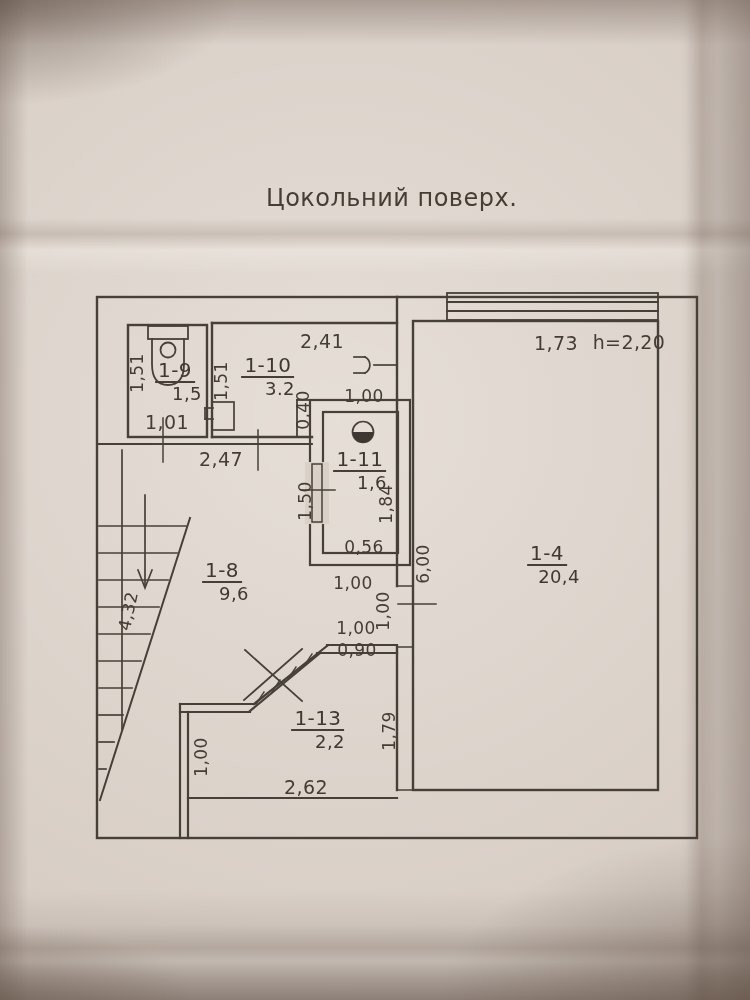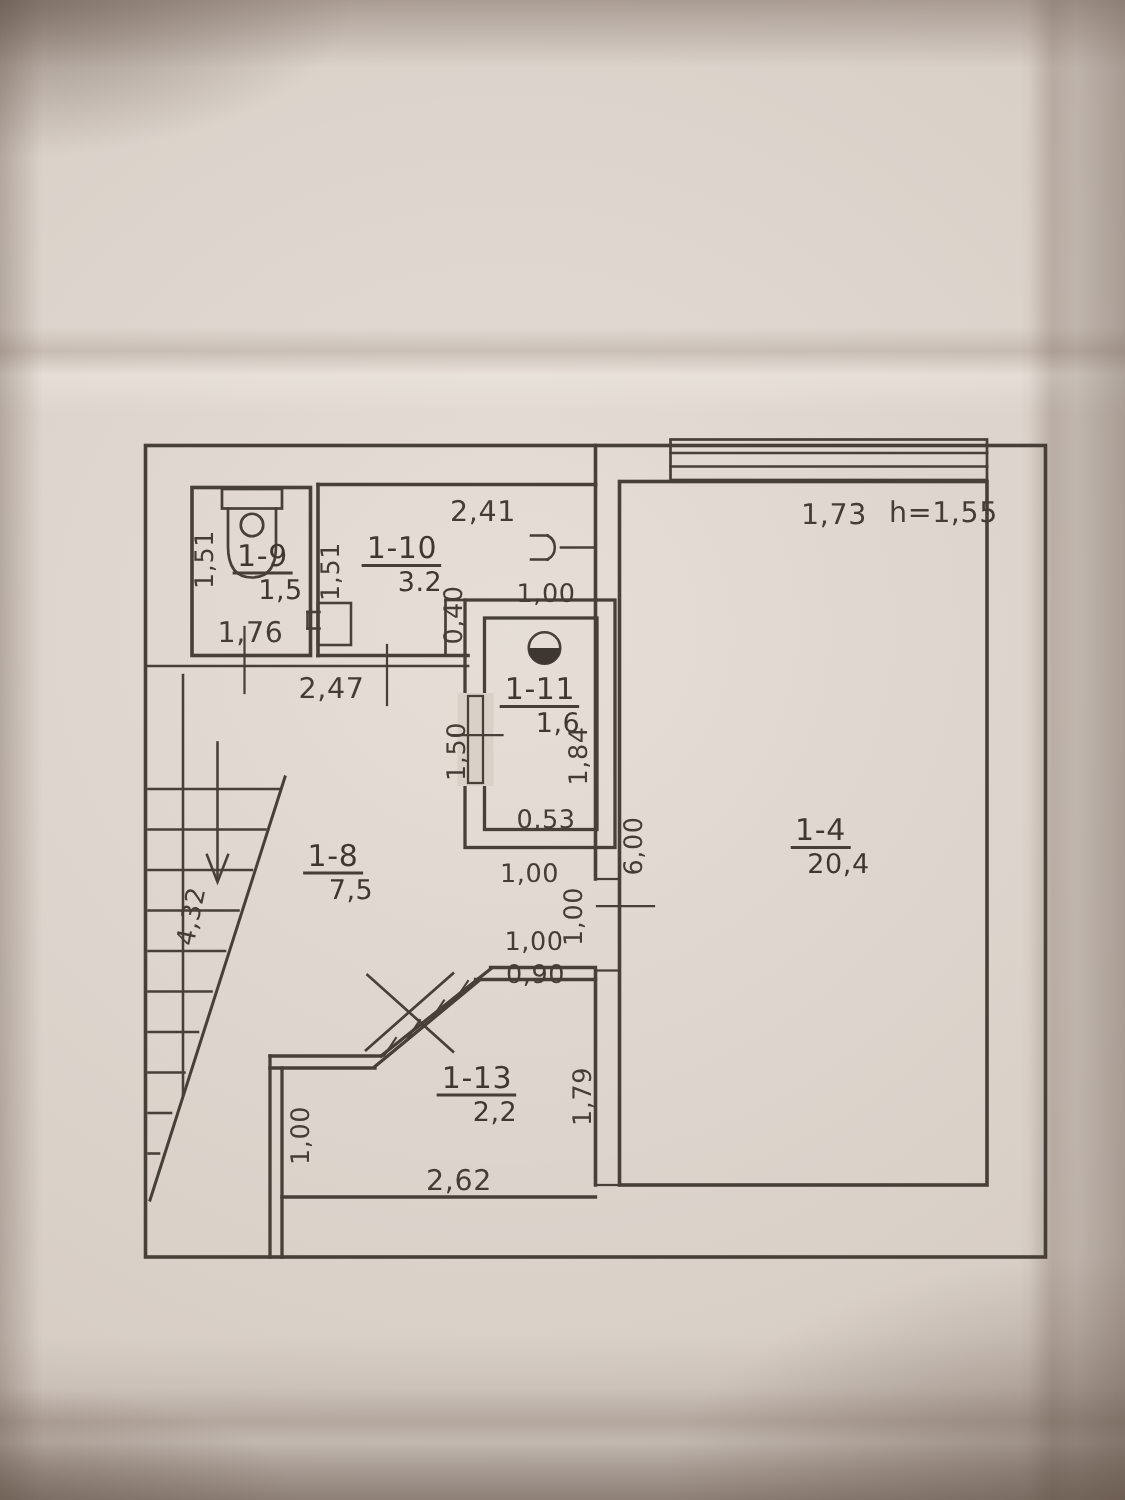--- a/index.html
+++ b/index.html
@@ -37,20 +37,21 @@
     text-align:center;color:#3f3831;font-size:20px;letter-spacing:.4px;
   }
   .room .rid{display:inline-block;padding:0 3px 0;border-bottom:2px solid #473f37;line-height:1.05;}
   .room .rarea{margin-top:2px;font-size:18px;line-height:1.05;margin-left:24px;}
 </style>
 </head>
 <body>
 
 <div class="photo">
 
+  <div class="title">Цокольний поверх.</div>
 
   <svg class="plan" width="750" height="1000" viewBox="0 0 750 1000" fill="none" stroke="#474038" stroke-width="2" stroke-linecap="square">
 
     <g>
       <rect x="97" y="297" width="600" height="541" stroke-width="2.4"></rect>
     </g>
 
     <g stroke-width="1.8">
       <rect x="447" y="293" width="211" height="27"></rect>
       <line x1="447" y1="302" x2="658" y2="302"></line>
@@ -169,43 +170,43 @@
   <div class="room" style="left:268px;top:353px">
     <div class="rid">1-10</div>
     <div class="rarea">3.2</div>
   </div>
   <div class="room" style="left:360px;top:447px">
     <div class="rid">1-11</div>
     <div class="rarea">1,6</div>
   </div>
   <div class="room" style="left:222px;top:558px">
     <div class="rid">1-8</div>
-    <div class="rarea">7,5</div>
+    <div class="rarea">9,6</div>
   </div>
   <div class="room" style="left:547px;top:541px">
     <div class="rid">1-4</div>
     <div class="rarea">20,4</div>
   </div>
   <div class="room" style="left:318px;top:706px">
     <div class="rid">1-13</div>
     <div class="rarea">2,2</div>
   </div>
 
   <div class="dim lg" style="left:322px;top:341px">2,41</div>
   <div class="dim lg" style="left:556px;top:343px">1,73</div>
-  <div class="dim lg" style="left:629px;top:342px">h=1,55</div>
+  <div class="dim lg" style="left:629px;top:342px">h=2,20</div>
   <div class="dim rot" style="left:137px;top:373px">1,51</div>
-  <div class="dim lg" style="left:167px;top:422px">1,76</div>
+  <div class="dim lg" style="left:167px;top:422px">1,01</div>
   <div class="dim rot" style="left:221px;top:381px">1,51</div>
   <div class="dim lg" style="left:221px;top:459px">2,47</div>
   <div class="dim rot" style="left:303px;top:410px">0,40</div>
   <div class="dim" style="left:364px;top:396px">1,00</div>
   <div class="dim rot" style="left:305px;top:501px">1,50</div>
   <div class="dim rot" style="left:386px;top:504px">1,84</div>
-  <div class="dim" style="left:364px;top:547px">0,53</div>
+  <div class="dim" style="left:364px;top:547px">0,56</div>
   <div class="dim rot" style="left:423px;top:564px">6,00</div>
   <div class="dim" style="left:353px;top:583px">1,00</div>
   <div class="dim rot" style="left:383px;top:611px">1,00</div>
   <div class="dim" style="left:356px;top:628px">1,00</div>
   <div class="dim tilt" style="left:128px;top:611px">4,32</div>
   <div class="dim" style="left:357px;top:650px">0,90</div>
   <div class="dim rot" style="left:389px;top:731px">1,79</div>
   <div class="dim rot" style="left:201px;top:757px">1,00</div>
   <div class="dim lg" style="left:306px;top:787px">2,62</div>
 

